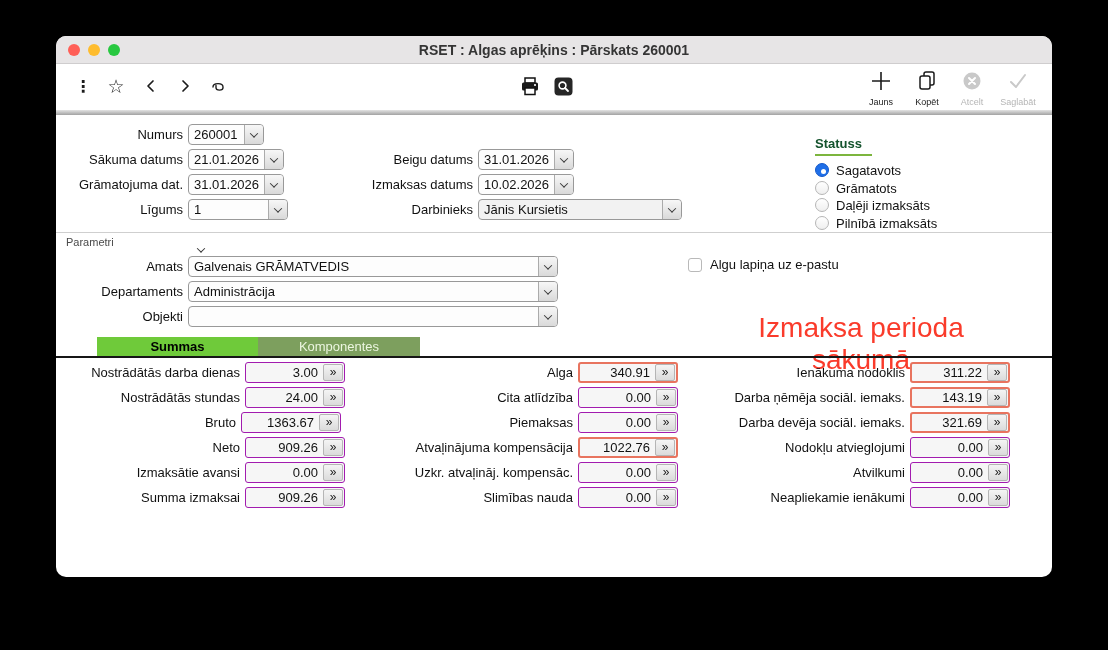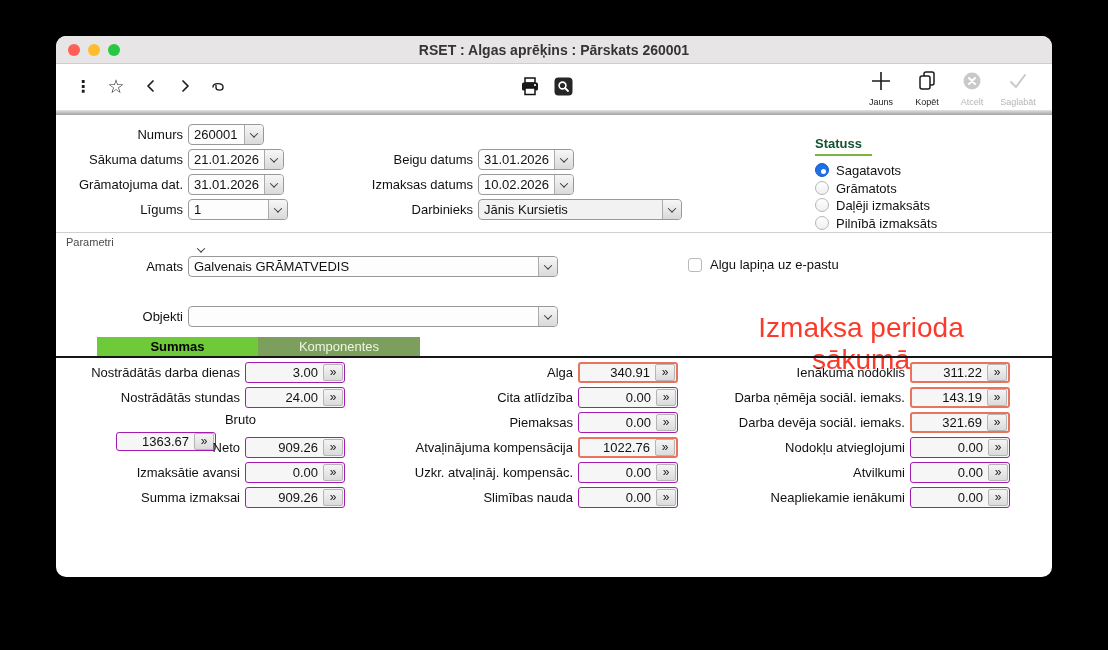--- a/index.html
+++ b/index.html
@@ -263,20 +263,29 @@
 
   <div class="frow" style="left:2px; top:220px;">
     <span class="flabel">Amats</span>
     <div class="combo" style="width:370px;">
       <span>Galvenais GRĀMATVEDIS</span>
       <span class="cbtn">
           <span class="chev"></span>
         </span>
     </div>
   </div>
+  <div class="frow" style="left:2px; top:245px;">
+    <span class="flabel">Departaments</span>
+    <div class="combo" style="width:370px;">
+      <span>Administrācija</span>
+      <span class="cbtn">
+          <span class="chev"></span>
+        </span>
+    </div>
+  </div>
   <div class="frow" style="left:2px; top:270px;">
     <span class="flabel">Objekti</span>
     <div class="combo" style="width:370px;">
       <span></span>
       <span class="cbtn">
           <span class="chev"></span>
         </span>
     </div>
   </div>
 
@@ -301,21 +310,21 @@
       <span class="sbtn">»</span>
     </div>
   </div>
   <div class="srow" style="left:4px; top:351px;">
     <span class="slabel">Nostrādātās stundas</span>
     <div class="sfield">
       <span class="sval">24.00</span>
       <span class="sbtn">»</span>
     </div>
   </div>
-  <div class="srow" style="left:20px; top:376px;flex-direction:column;">
+  <div class="srow" style="left:0; top:376px;">
     <span class="slabel">Bruto</span>
     <div class="sfield">
       <span class="sval">1363.67</span>
       <span class="sbtn">»</span>
     </div>
   </div>
   <div class="srow" style="left:4px; top:401px;">
     <span class="slabel">Neto</span>
     <div class="sfield">
       <span class="sval">909.26</span>

